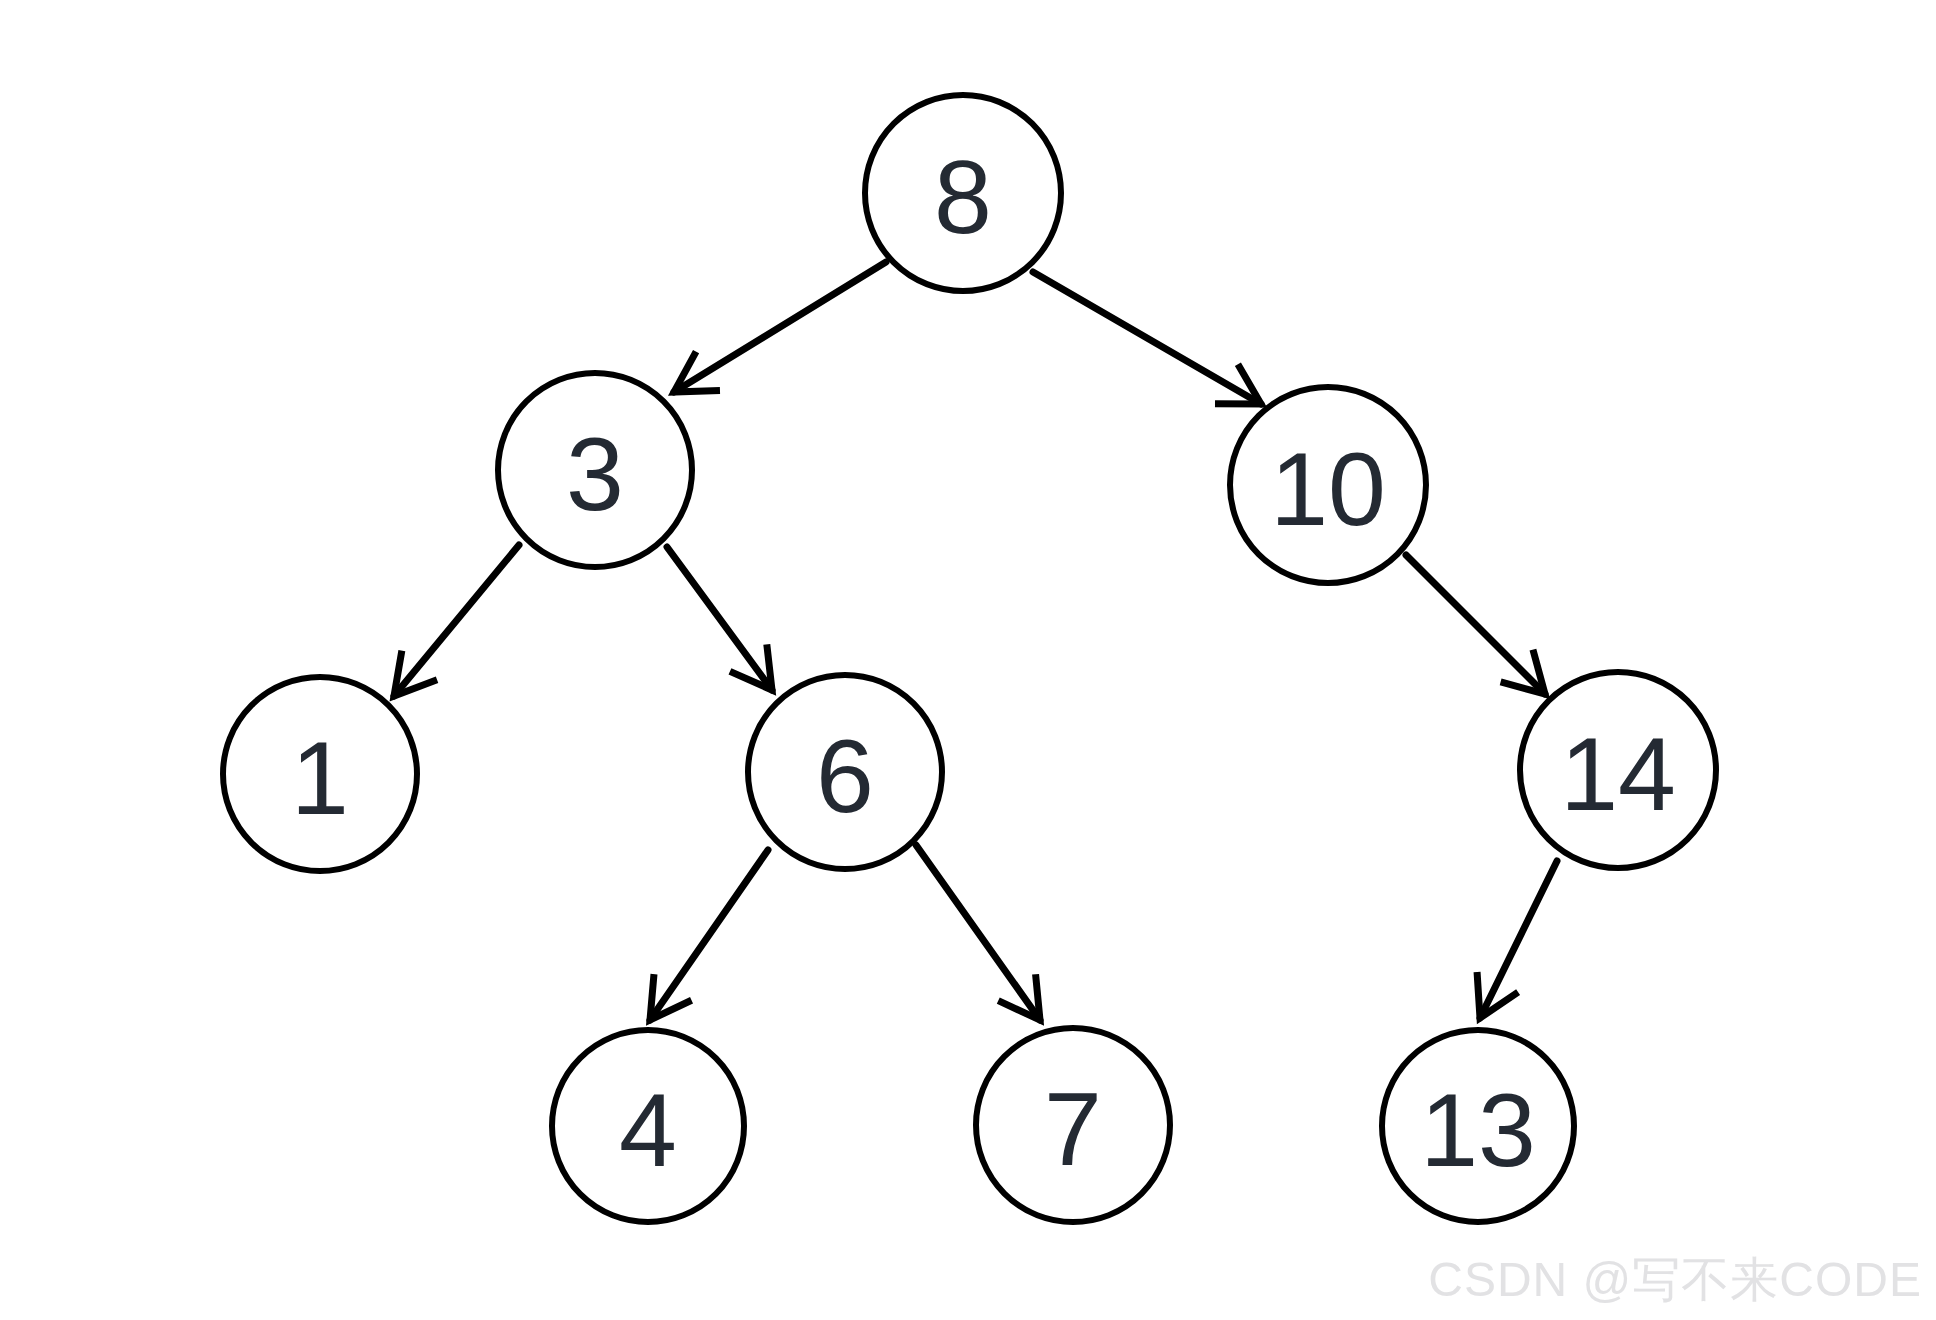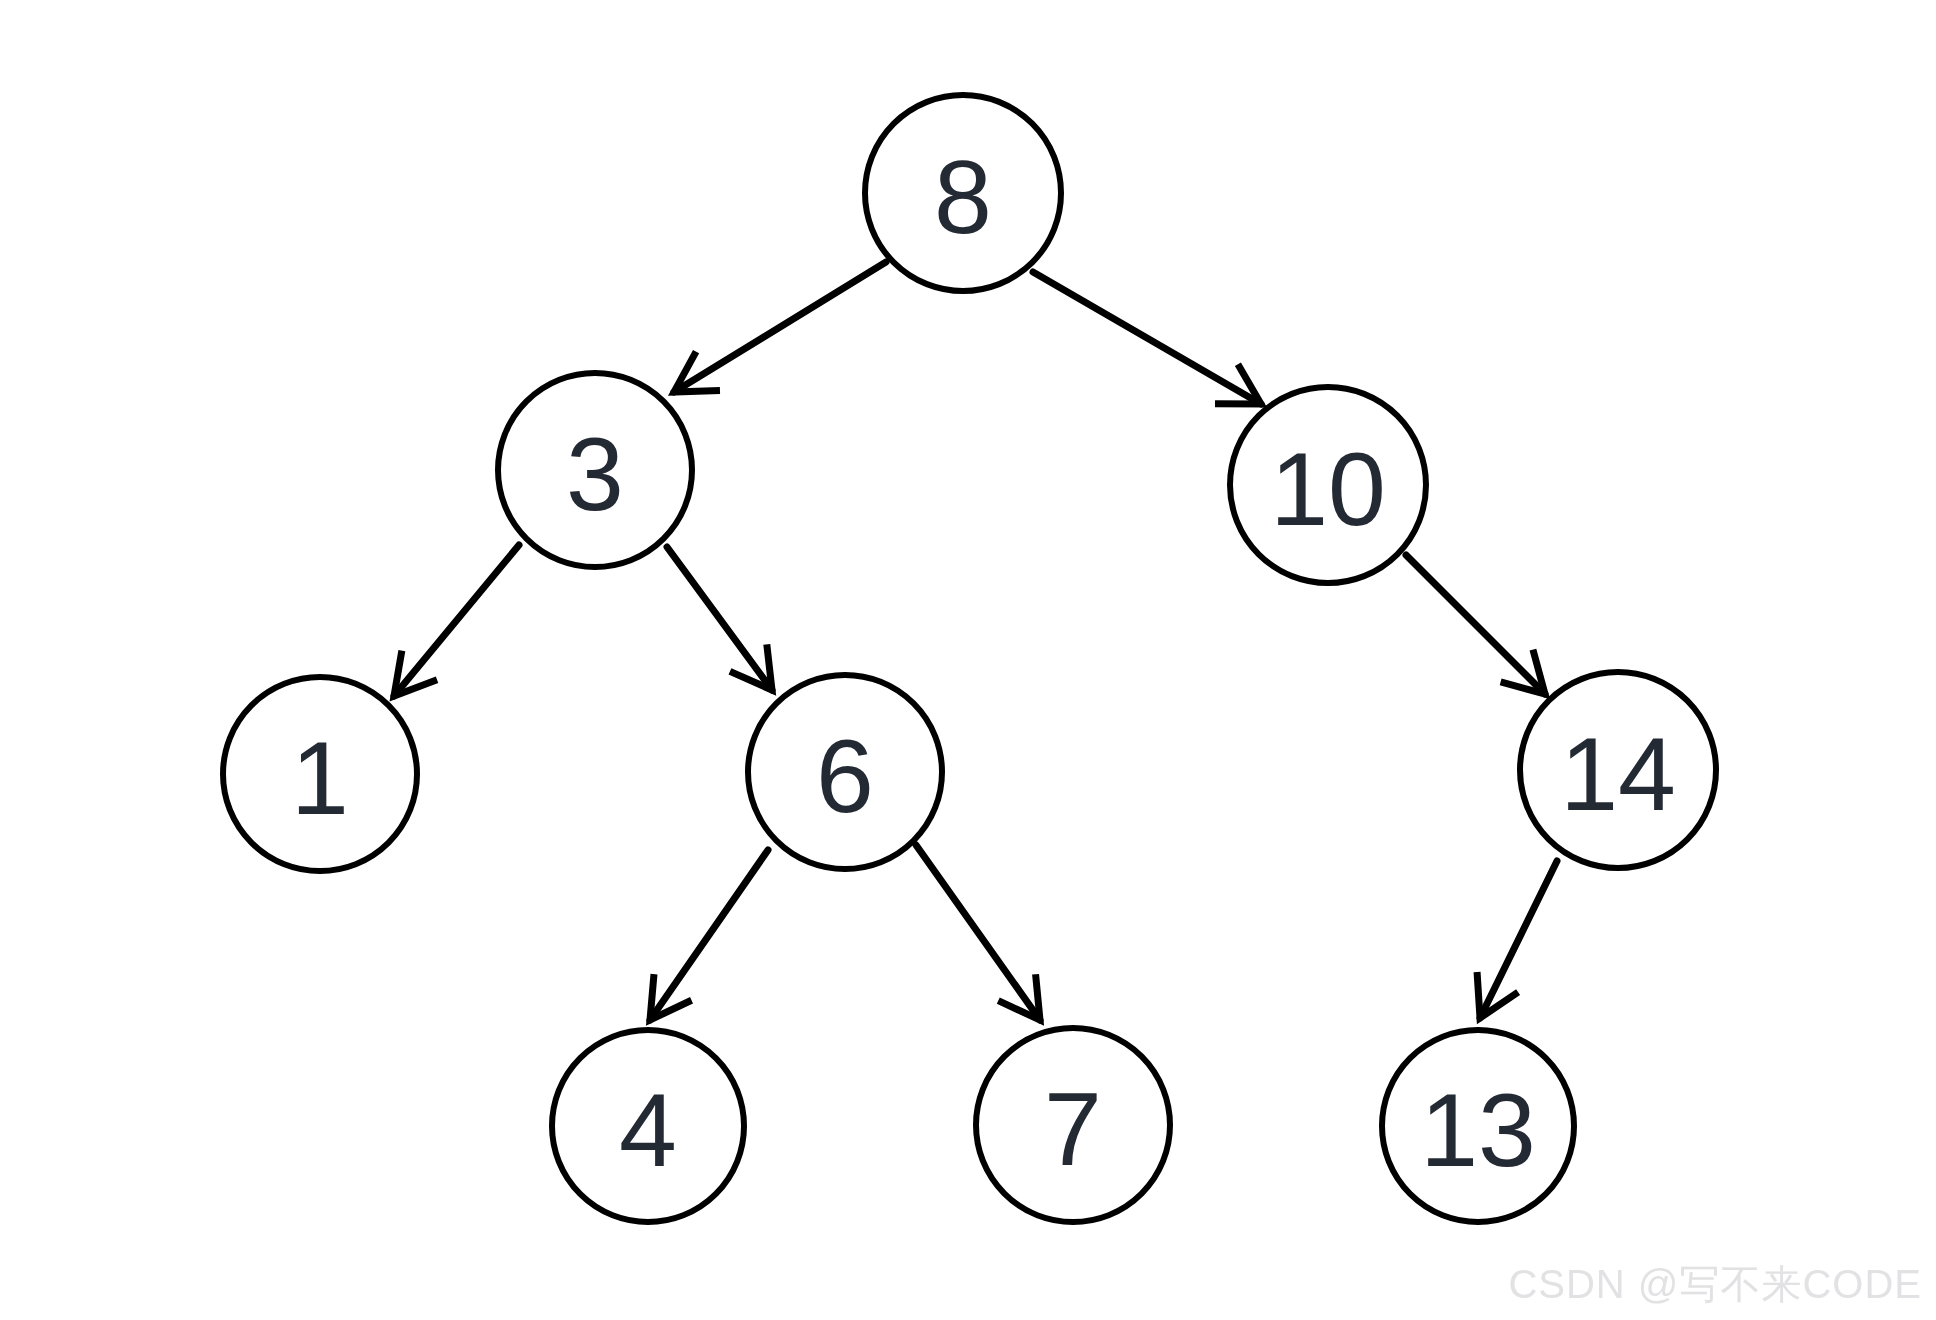--- a/index.html
+++ b/index.html
@@ -49,21 +49,21 @@
     stroke-linecap: butt;
     stroke-linejoin: miter;
     fill: none;
   }
   .watermark-text {
     position: absolute;
     right: 14px;
     bottom: 8px;
     color: #e2e2e4;
     font-family: "Liberation Sans", sans-serif;
-    font-size: 40px;
+    font-size: 48px;
     font-weight: 400;
     letter-spacing: 1px;
     white-space: nowrap;
     user-select: none;
   }
 </style>
 </head>
 <body>
 
 <svg id="tree-canvas" viewBox="0 0 1936 1320" xmlns="http://www.w3.org/2000/svg">

